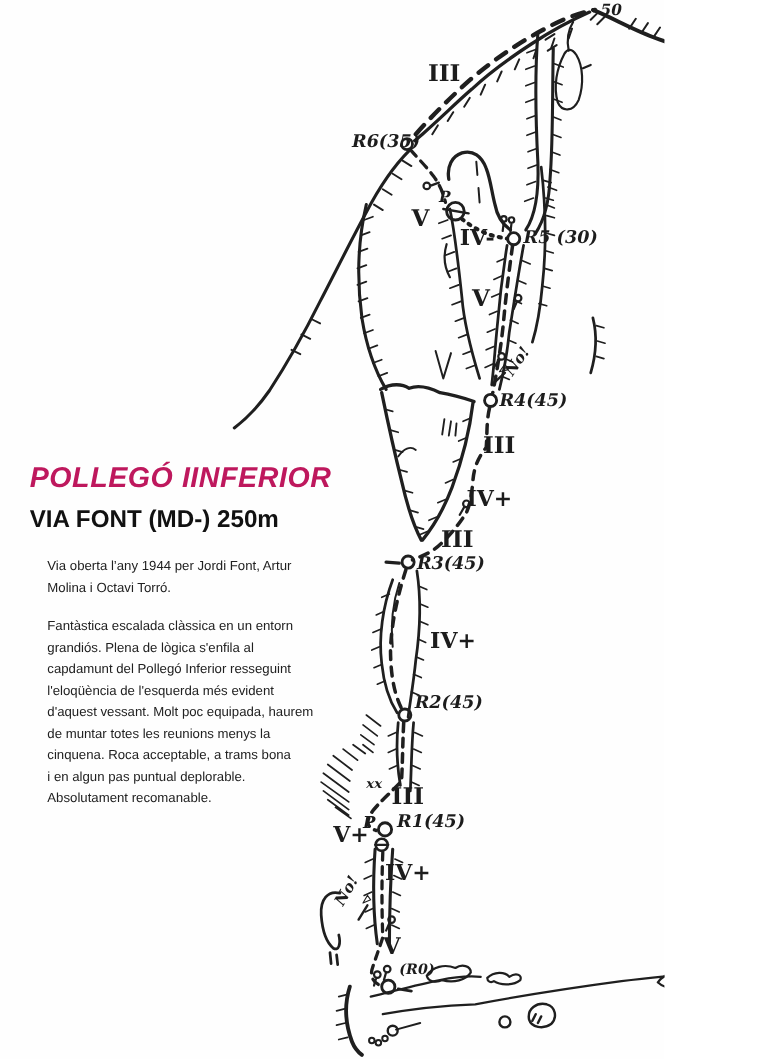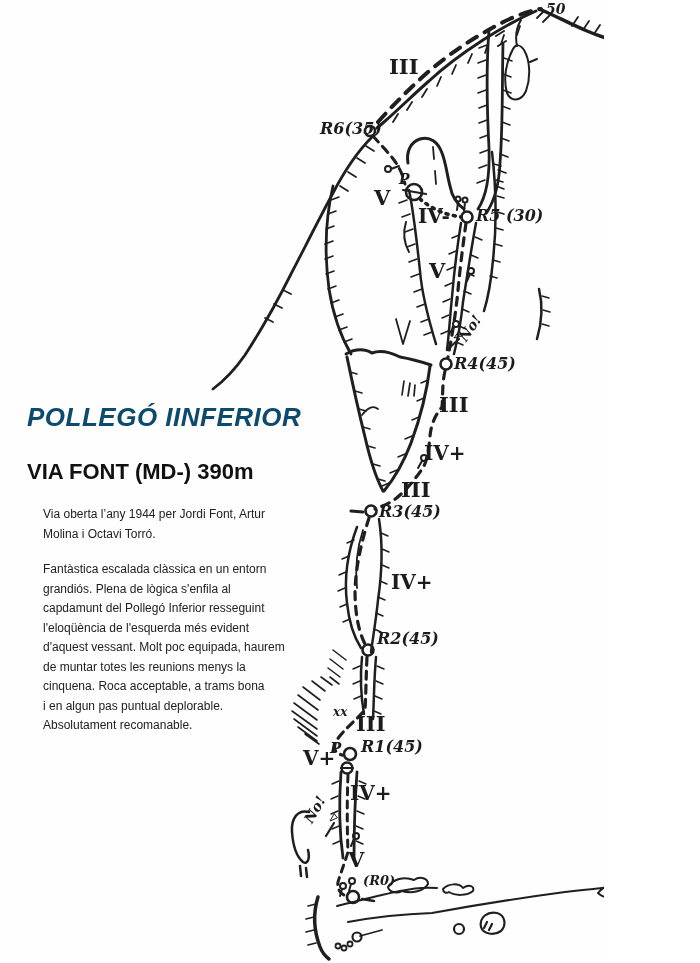--- a/index.html
+++ b/index.html
@@ -1,21 +1,21 @@
 <!DOCTYPE html>
 <html><head>
 <meta charset="utf-8">
 <style>
   html,body{margin:0;padding:0;background:#ffffff;}
   .page{position:relative;width:604px;height:963px;background:#fefefe;overflow:hidden;
         font-family:"Liberation Sans",sans-serif;color:#1c1c1c;}
   .topo-svg{position:absolute;left:0;top:0;width:700px;height:963px;}
   .topo-svg path,.topo-svg circle,.topo-svg line{stroke:#1f1f1f;fill:none;stroke-linecap:round;stroke-linejoin:round;}
-  .title{position:absolute;left:27px;top:402px;font-size:26px;font-weight:800;font-style:italic;
-         letter-spacing:.5px;color:#0c4a6e;}
+  .title{position:absolute;left:27px;top:419px;font-size:26px;font-weight:800;font-style:italic;
+         letter-spacing:.5px;color:#be185d;}
   .subtitle{position:absolute;left:27px;top:459px;font-size:22px;font-weight:700;color:#111;}
   .para{position:absolute;left:30px;width:360px;font-size:12px;line-height:19.5px;
         white-space:pre-line;color:#212121;margin-left:13px;}
   .p1{top:505px;} .p2{top:560px;} .p3{top:760px;}
   .hw{font-family:"DejaVu Serif",serif;font-style:italic;font-weight:700;fill:#1c1c1c;stroke:none;}
   .grade{font-family:"DejaVu Serif",serif;font-weight:700;fill:#1c1c1c;stroke:none;}
 </style>
 </head>
 <body>
 
@@ -170,21 +170,21 @@
       <text class="hw" font-size="16" x="361" y="752">R1(45)</text>
       <text class="grade" font-size="20" x="303" y="765">V+</text>
       <text class="grade" font-size="20" x="350" y="800">IV+</text>
       <text class="hw" font-size="14" transform="translate(319,812) rotate(-60)" text-anchor="middle">No!</text>
       <text class="grade" font-size="21" x="348" y="867">V</text>
       <text class="hw" font-size="13" x="363" y="885">(R0)</text>
     </g>
   </svg>
 
   <div class="title">POLLEGÓ IINFERIOR</div>
-  <div class="subtitle">VIA FONT (MD-) 390m</div>
+  <div class="subtitle">VIA FONT (MD-) 250m</div>
   <div class="para p1">Via oberta l’any 1944 per Jordi Font, Artur
 Molina i Octavi Torró.</div>
   <div class="para p2">Fantàstica escalada clàssica en un entorn
 grandiós. Plena de lògica s'enfila al
 capdamunt del Pollegó Inferior resseguint
 l'eloqüència de l'esquerda més evident
 d'aquest vessant. Molt poc equipada, haurem
 de muntar totes les reunions menys la
 cinquena. Roca acceptable, a trams bona
 i en algun pas puntual deplorable.

